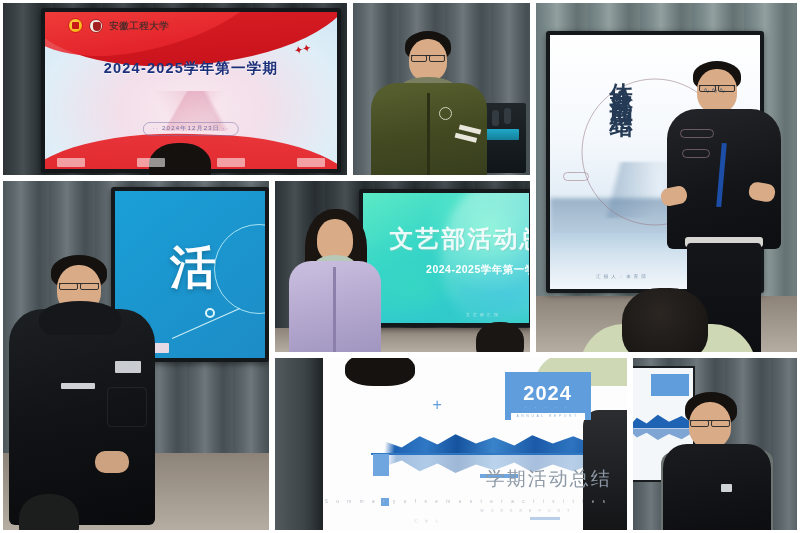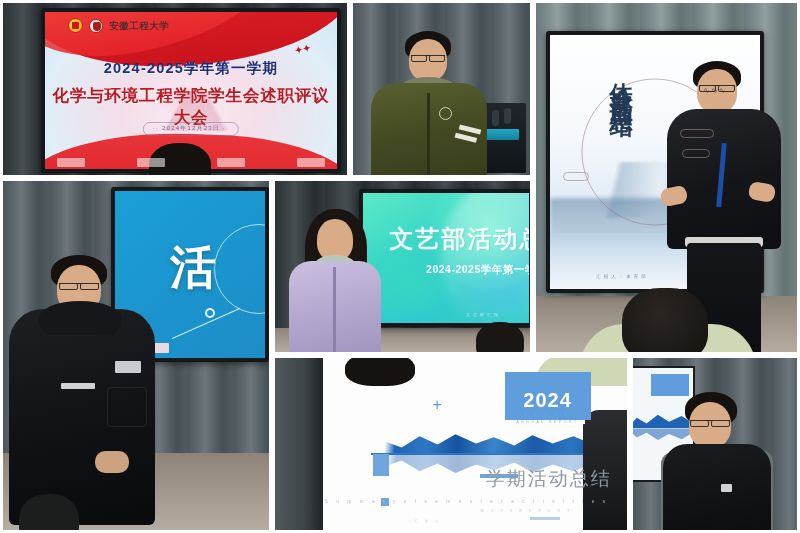--- a/index.html
+++ b/index.html
@@ -332,21 +332,21 @@
   .p6 .dark-edge {
     position: absolute; left: 0; top: 0; width: 52px; bottom: 0;
     background: linear-gradient(90deg, #525a5e 0%, #3c4347 58%, #181c1f 100%);
   }
   .badge-2024 {
     position: absolute; right: 12%; top: 8%;
     width: 86px; height: 48px;
     background: #5f9ddd;
     display: flex; flex-direction: column;
     align-items: center; justify-content: flex-start;
-    padding-top: 18px; z-index: 4;
+    padding-top: 11px; z-index: 4;
   }
   .badge-2024 .num {
     font-size: 20px; font-weight: bold; color: #ffffff;
     letter-spacing: 1px; line-height: 1;
   }
   .badge-2024 .dots {
     margin-top: 3px; font-size: 3.5px; color: rgba(255,255,255,.85);
     letter-spacing: 4px;
   }
   .badge-2024 .bar {
@@ -616,21 +616,20 @@
           <div class="p1-logos">
             <span class="emblem-party"></span>
             <span class="emblem-univ"></span>
             <span class="univ-name">安徽工程大学</span>
           </div>
 
           <div class="birds">✦✦</div>
 
           <div class="p1-title-wrap">
             <div class="p1-line1">2024-2025学年第一学期</div>
-            <div class="p1-line2">化学与环境工程学院学生会述职评议大会</div>
           </div>
           <div class="p1-date">·· 2024年12月23日 ··</div>
           <div class="seatrow">
             <i></i>
               <i></i>
               <i></i>
               <i></i>
           </div>
         </div>
       </div>

